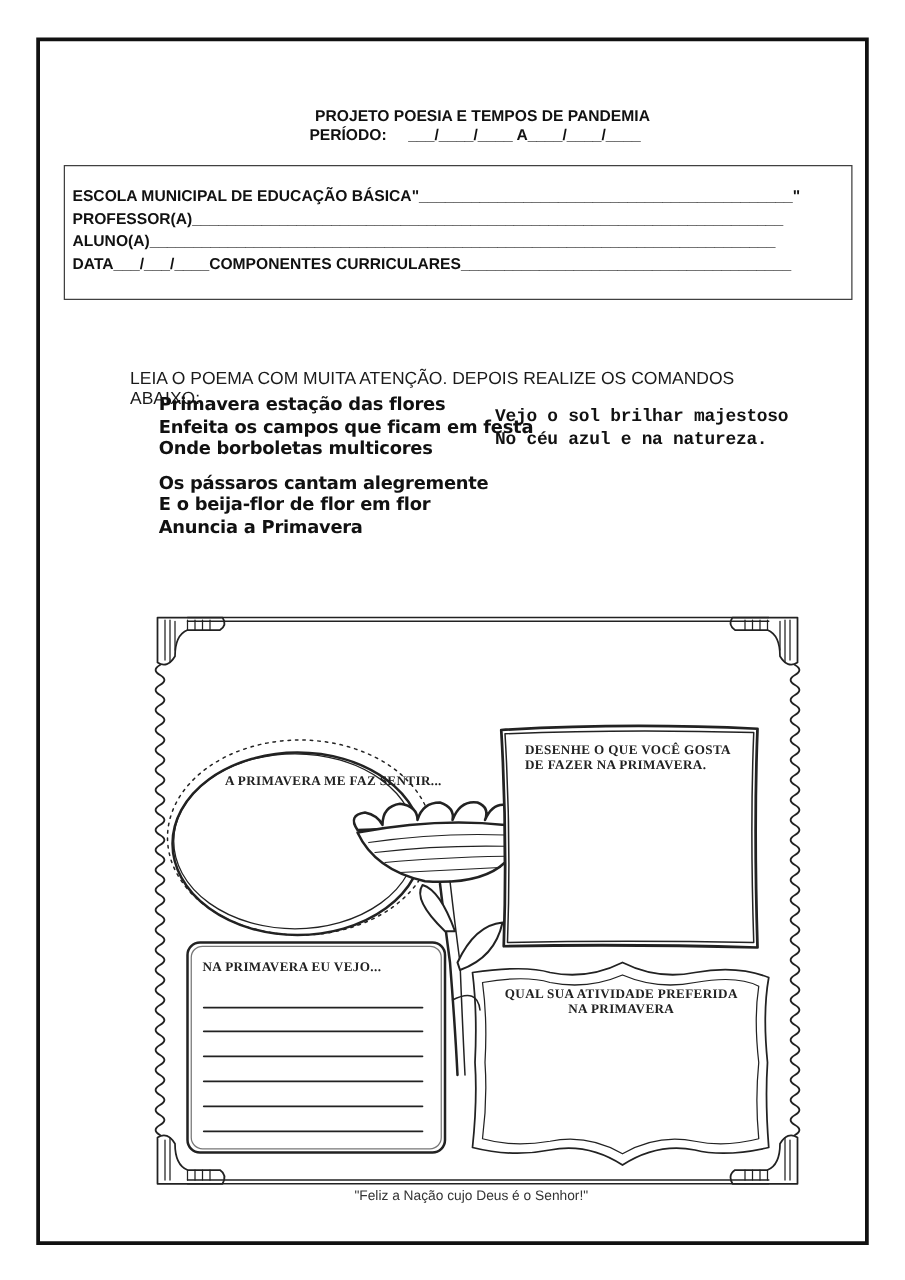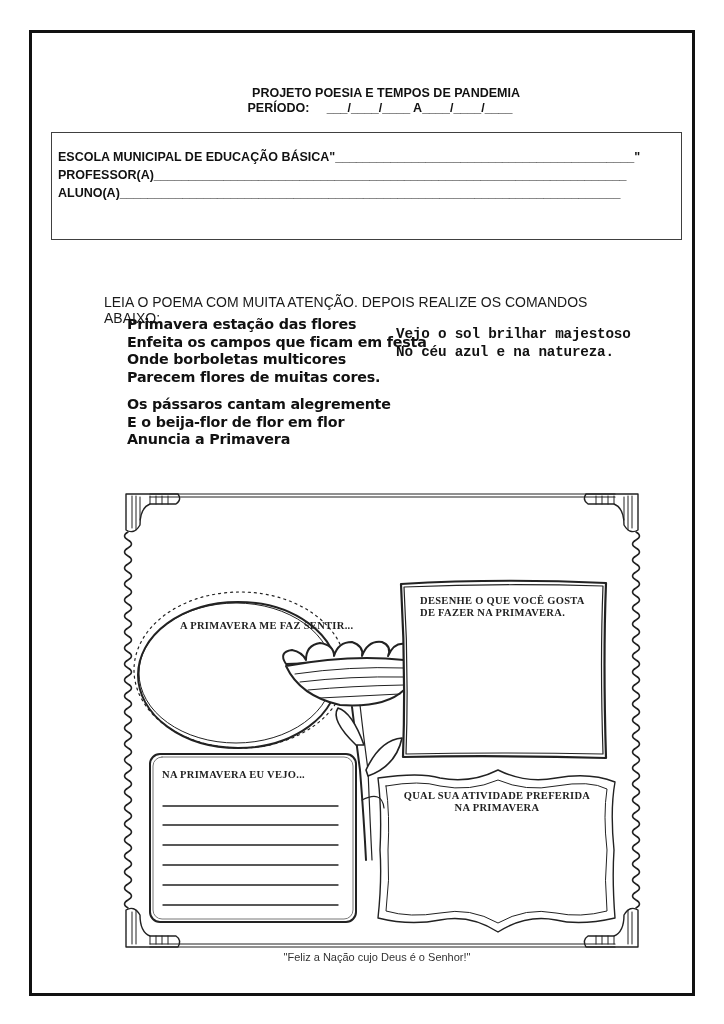--- a/index.html
+++ b/index.html
@@ -28,30 +28,30 @@
 
 <div class="title">
   <span class="l1">PROJETO POESIA E TEMPOS DE PANDEMIA</span>
   <span class="l2">PERÍODO:     ___/____/____ A____/____/____</span>
 </div>
 
 <div class="infobox">
   <div class="info-line" style="top:17px">ESCOLA MUNICIPAL DE EDUCAÇÃO BÁSICA"___________________________________________"</div>
   <div class="info-line" style="top:35px">PROFESSOR(A)____________________________________________________________________</div>
   <div class="info-line" style="top:53px">ALUNO(A)________________________________________________________________________</div>
+  <div class="info-line" style="top:71px">DATA___/___/____COMPONENTES CURRICULARES______________________________________</div>
 </div>
 
 <div class="instr">LEIA O POEMA COM MUITA ATENÇÃO. DEPOIS REALIZE OS COMANDOS ABAIXO:</div>
 
 <div class="poem poem-left">
   <div class="stanza">
     <span class="verse">Primavera estação das flores</span>
     <span class="verse">Enfeita os campos que ficam em festa</span>
     <span class="verse">Onde borboletas multicores</span>
-    <span class="verse">Parecem flores de muitas cores.</span>
   </div>
   <div class="stanza">
     <span class="verse">Os pássaros cantam alegremente</span>
     <span class="verse">E o beija-flor de flor em flor</span>
     <span class="verse">Anuncia a Primavera</span>
   </div>
 </div>
 
 <div class="poem poem-right">
   <div class="stanza">

